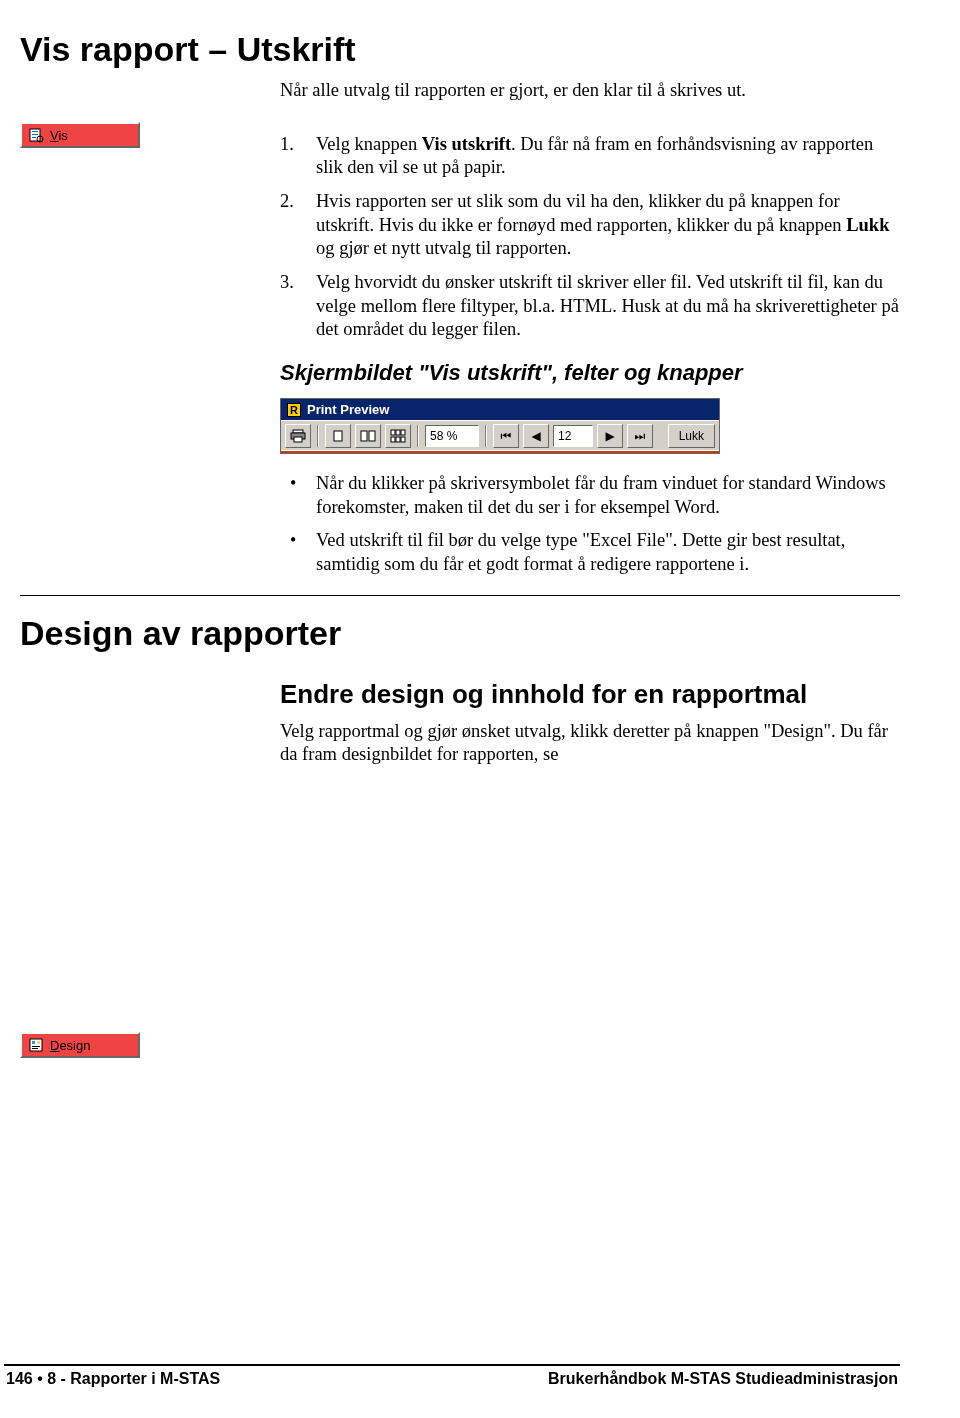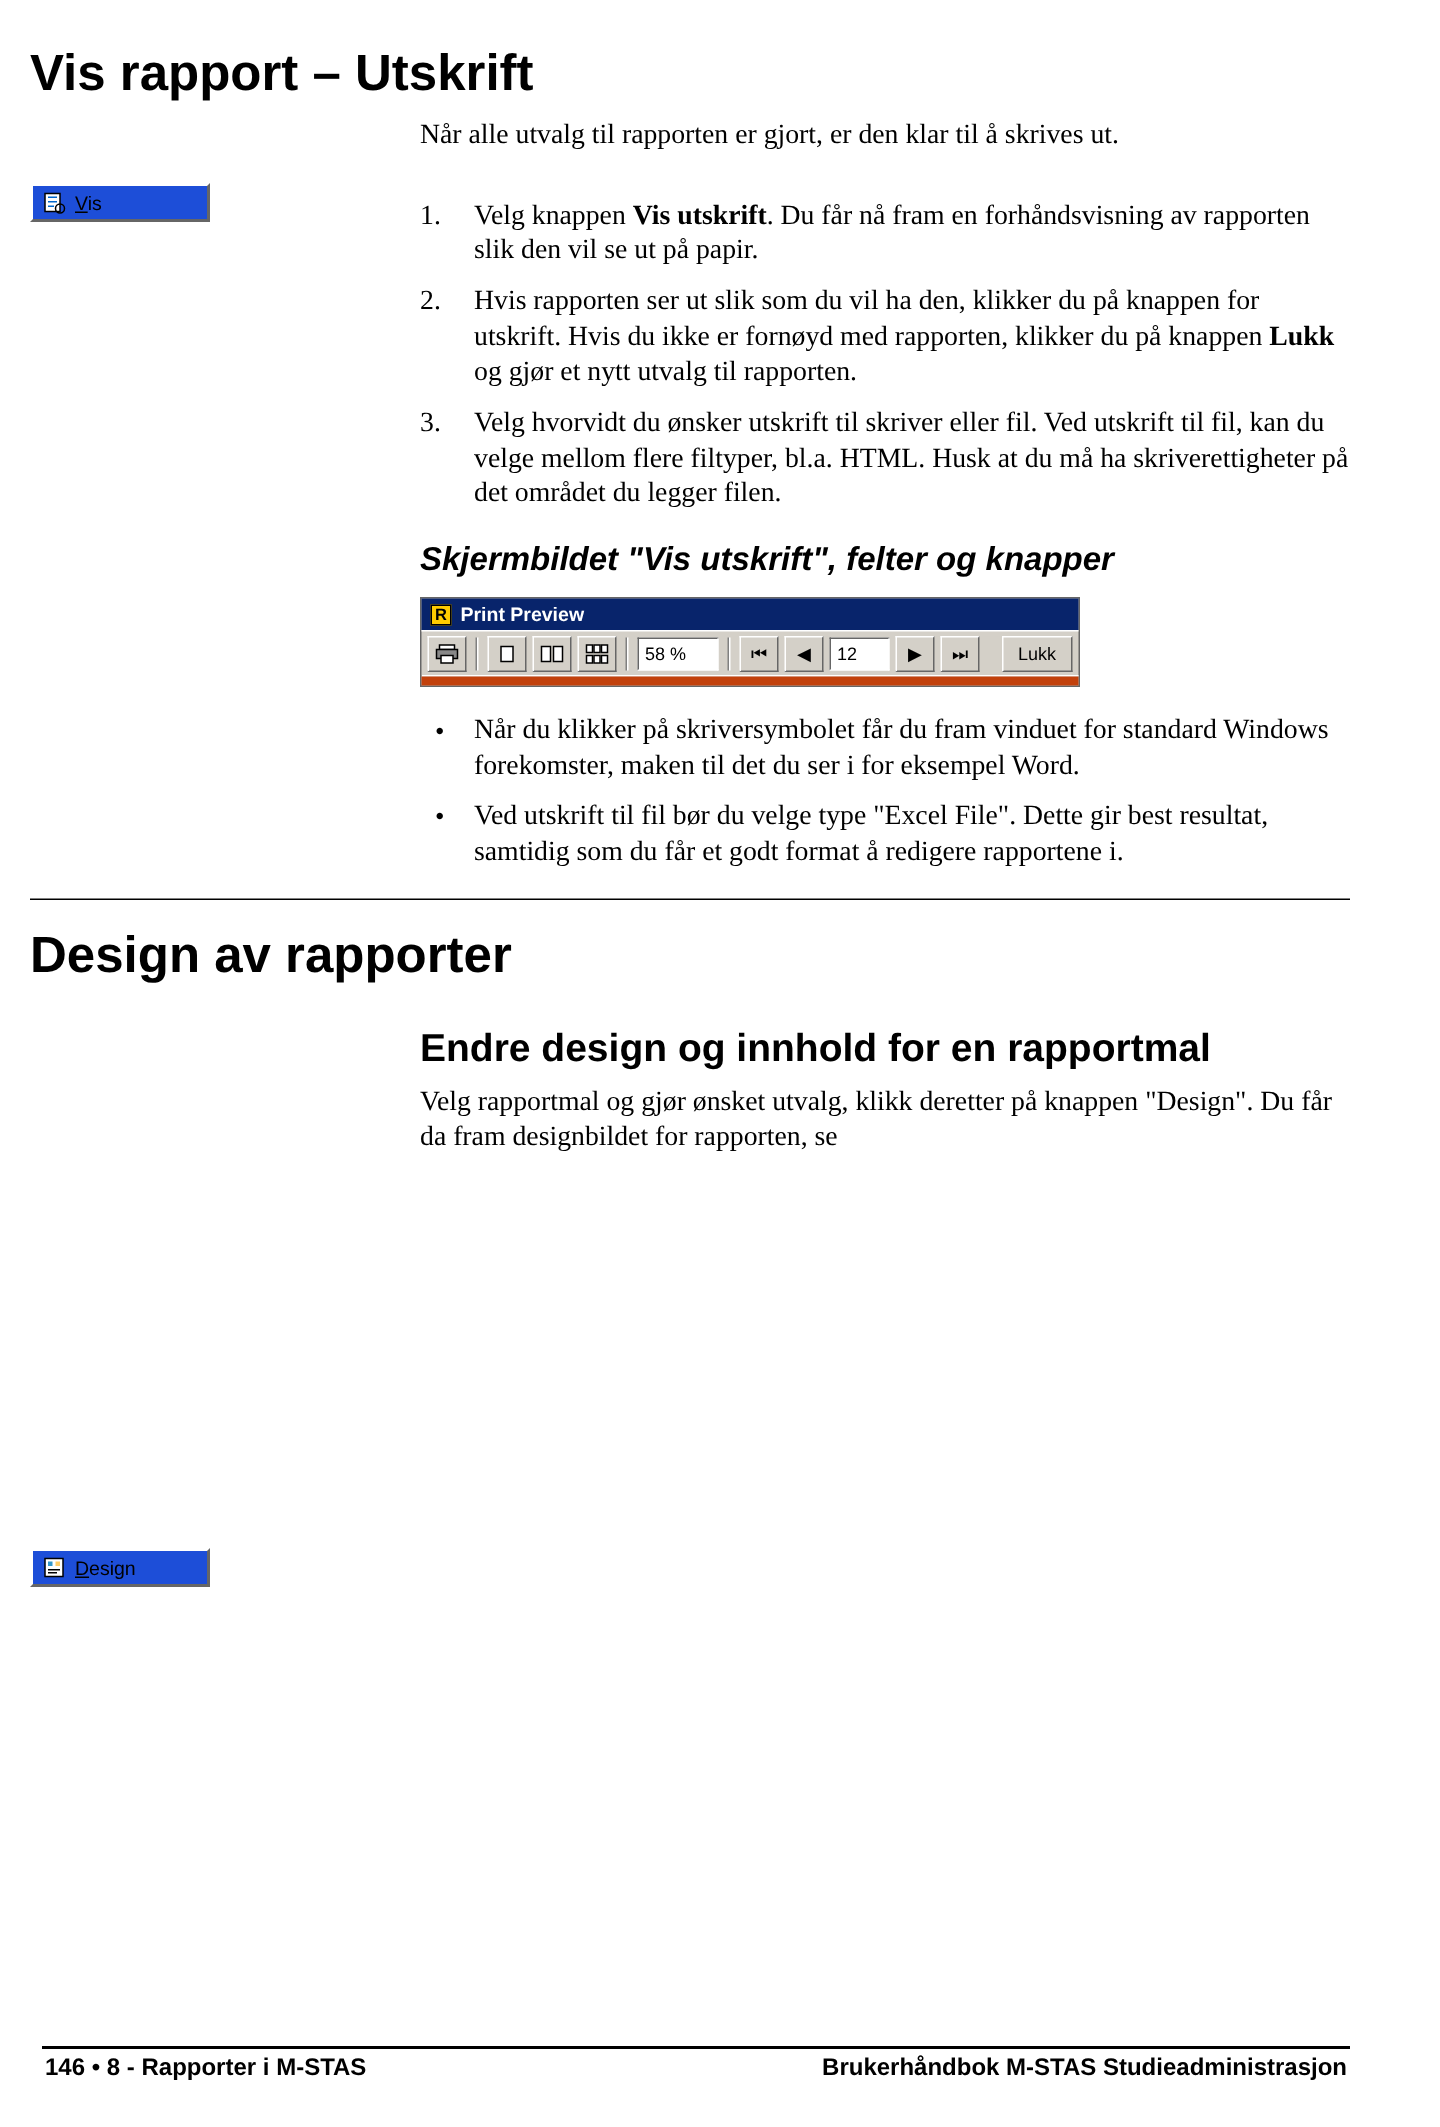--- a/index.html
+++ b/index.html
@@ -93,21 +93,21 @@
     margin: 18px 0 8px 0;
   }
   
   .ui-btn-row {
     position: absolute;
   }
   .ui-btn {
     display: inline-flex;
     align-items: center;
     gap: 6px;
-    background: #1d4ed8;
+    background: #ef4444;
     border: 2px solid;
     border-color: #fff #666 #666 #fff;
     padding: 2px 8px 2px 6px;
     font-family: "MS Sans Serif", Tahoma, sans-serif;
     font-size: 13px;
     min-width: 120px;
     height: 26px;
   }
   .ui-btn .uline { text-decoration: underline; }
   .icon16 { width: 16px; height: 16px; flex: 0 0 16px; }
@@ -133,21 +133,21 @@
     width: 14px; height: 14px; background: #ffcc00; color:#000;
     font-size:11px; font-weight:bold; display:flex; align-items:center; justify-content:center;
     border:1px solid #000;
   }
   .pp-toolbar {
     display: flex;
     align-items: center;
     gap: 4px;
     padding: 3px 4px;
     border-top: 1px solid #fff;
-    border-bottom: 6px solid #c2410c;
+    border-bottom: 2px solid #c2410c;
     box-shadow: inset 0 -1px 0 #fff;
   }
   .tb-btn {
     border: 1px solid;
     border-color: #fff #666 #666 #fff;
     background: #d4d0c8;
     width: 26px; height: 24px;
     display: flex; align-items: center; justify-content: center;
     font-size: 12px;
   }
@@ -170,21 +170,21 @@
     padding: 0 10px;
     font-family: Tahoma, sans-serif;
     font-size: 12px;
     display: flex; align-items: center;
     margin-left: auto;
   }
   
   .footer {
     position: absolute;
     bottom: 30px;
-    left: 28px;
+    left: 4px;
     right: 60px;
   }
   .footer hr {
     border: none;
     border-top: 2px solid #000;
     margin-bottom: 4px;
   }
   .footer-row {
     display: flex;
     justify-content: space-between;

